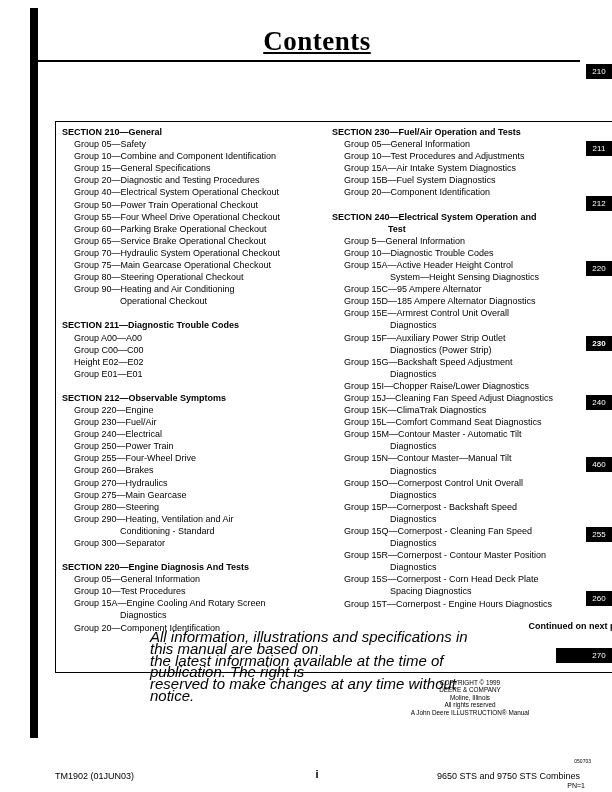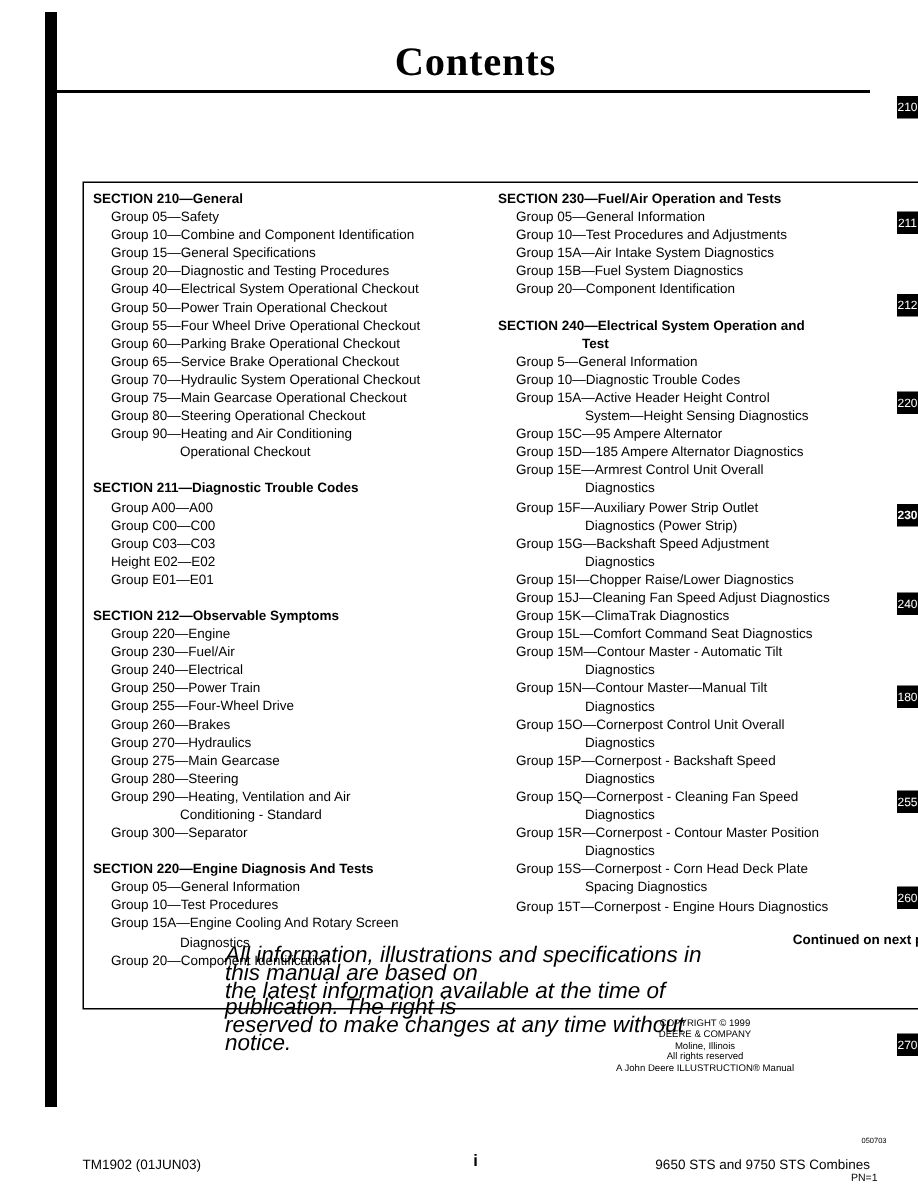--- a/index.html
+++ b/index.html
@@ -5,25 +5,25 @@
   html,body { margin:0; padding:0; background:#ffffff; }
   .page {
     position:relative; width:612px; height:792px; background:#fff;
     font-family:"Liberation Sans", sans-serif; color:#000; overflow:hidden;
     margin:0 auto;
   }
   .left-bar { position:absolute; left:30px; top:8px; width:8px; height:730px; background:#000; }
   .page-title {
     position:absolute; top:26px; left:55px; width:524px; margin:0;
     text-align:center; font-family:"Liberation Serif", serif;
-    font-size:27px; font-weight:bold; letter-spacing:0.5px;
+    font-size:27px; font-weight:bold; letter-spacing:0.5px;text-decoration:underline;
   }
   .title-rule { position:absolute; top:60px; left:38px; width:542px; height:2px; background:#000; }
   .side-tab {
-    position:absolute; right:0; width:14px; height:15px; background:#000;
+    position:absolute; right:0; width:26px; height:15px; background:#000;
     color:#fff; font-size:8px; line-height:15px; text-align:center;
   }
   .toc-box {
     position:absolute; left:55px; top:76px; width:585px; height:552px;
     border:1px solid #000; box-sizing:border-box; padding:4px 6px;
     display:flex; font-size:9px; line-height:12.1px;margin-top:45px;
   }
   .col-left { width:270px; }
   .col-right { flex:1; display:flex; flex-direction:column; }
   .toc-section + .toc-section { margin-top:12px; }
@@ -54,24 +54,24 @@
   <h1 class="page-title">Contents</h1>
   <div class="title-rule"></div>
 
   <div id="tab-strip">
       <div class="side-tab" style="top: 64px;">210</div>
       <div class="side-tab" style="top: 128px; margin-top: 13px;">211</div>
       <div class="side-tab" style="top: 196px;">212</div>
       <div class="side-tab" style="top: 261px;">220</div>
       <div class="side-tab" style="top: 336px; font-weight: bold;">230</div>
       <div class="side-tab" style="top: 395px;">240</div>
-      <div class="side-tab" style="top: 457px;">180</div>
+      <div class="side-tab" style="top: 457px;">460</div>
       <div class="side-tab" style="top: 527px;">255</div>
       <div class="side-tab" style="top: 591px;">260</div>
-      <div class="side-tab" style="top: 689px;">270</div>
+      <div class="side-tab" style="top: 648px; padding-left: 30px;">270</div>
     </div>
 
   <div class="toc-box">
     <div class="col-left" id="col-left">
         <div class="toc-section">
           <div class="toc-heading">SECTION 210—General</div>
           <div class="toc-group">Group 05—Safety</div>
           <div class="toc-group">Group 10—Combine and Component Identification</div>
           <div class="toc-group">Group 15—General Specifications</div>
           <div class="toc-group">Group 20—Diagnostic and Testing Procedures</div>
@@ -83,21 +83,20 @@
           <div class="toc-group">Group 70—Hydraulic System Operational Checkout</div>
           <div class="toc-group">Group 75—Main Gearcase Operational Checkout</div>
           <div class="toc-group">Group 80—Steering Operational Checkout</div>
           <div class="toc-group">Group 90—Heating and Air Conditioning
 Operational Checkout</div>
         </div>
         <div class="toc-section">
           <div class="toc-heading">SECTION 211—Diagnostic Trouble Codes</div>
           <div class="toc-group">Group A00—A00</div>
           <div class="toc-group">Group C00—C00</div>
-          <div class="toc-group">Group C03—C03</div>
           <div class="toc-group">Height E02—E02</div>
           <div class="toc-group">Group E01—E01</div>
         </div>
         <div class="toc-section">
           <div class="toc-heading">SECTION 212—Observable Symptoms</div>
           <div class="toc-group">Group 220—Engine</div>
           <div class="toc-group">Group 230—Fuel/Air</div>
           <div class="toc-group">Group 240—Electrical</div>
           <div class="toc-group">Group 250—Power Train</div>
           <div class="toc-group">Group 255—Four-Wheel Drive</div>

